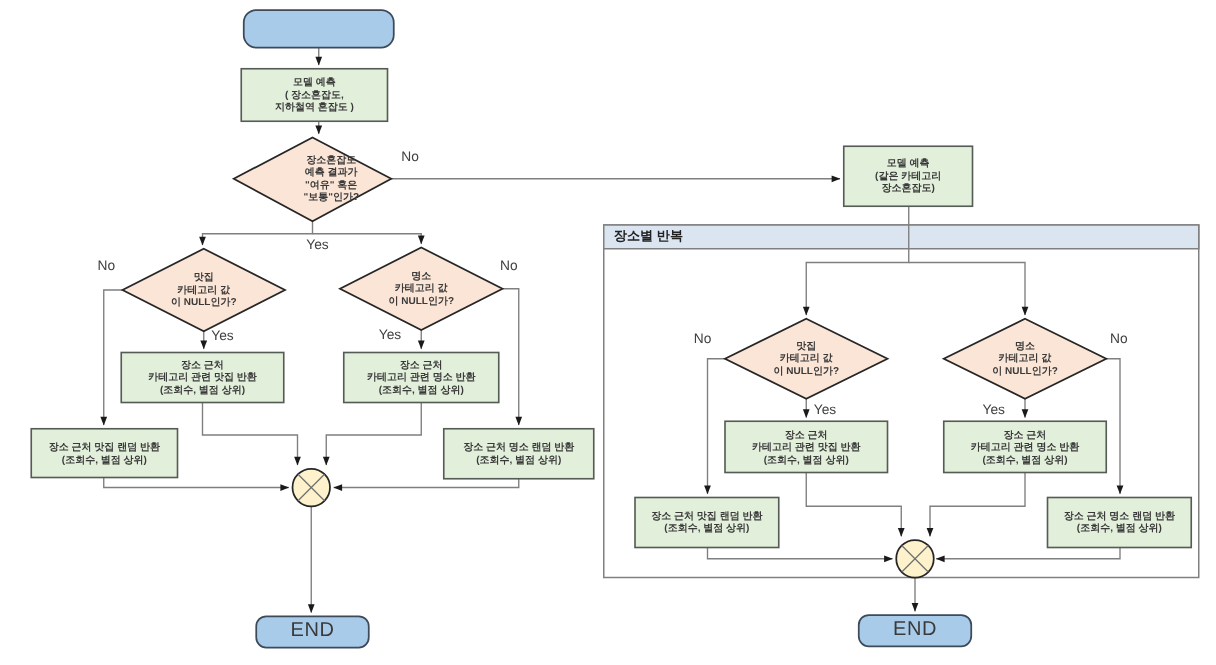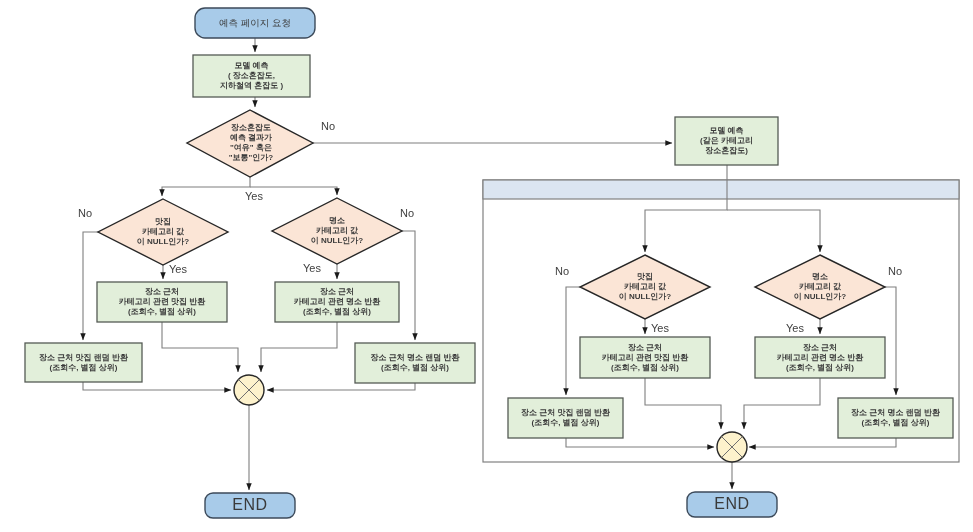--- a/index.html
+++ b/index.html
@@ -89,25 +89,24 @@
   <rect class="process" x="580" y="337" width="130" height="41" fill="#e2efda"></rect>
   <rect class="process" x="755" y="337" width="130" height="41" fill="#e2efda"></rect>
   <rect class="process" x="508" y="398" width="115" height="40" fill="#e2efda"></rect>
   <rect class="process" x="838" y="398" width="115" height="40" fill="#e2efda"></rect>
   <circle class="merge" cx="732" cy="447" r="15" fill="#fdf2cc"></circle>
   <line class="merge-x" x1="721.4" y1="436.4" x2="742.6" y2="457.6"></line>
   <line class="merge-x" x1="742.6" y1="436.4" x2="721.4" y2="457.6"></line>
   <rect class="terminator" x="687" y="492" width="90" height="25" rx="8" fill="#a8cbe9"></rect>
 </svg>
 
-<div class="lbl term" style="left:195px;top:8px;width:120px;height:30px;">예측 페이지 요청</div>
 <div class="lbl small" style="left:193px;top:55px;width:117px;height:42px;">모델 예측
 ( 장소혼잡도,
 지하철역 혼잡도 )</div>
-<div class="lbl small" style="left:188px;top:112px;width:126px;height:62px;">장소혼잡도
+<div class="lbl small" style="left:202px;top:112px;width:126px;height:62px;">장소혼잡도
 예측 결과가
 "여유" 혹은
 "보통"인가?</div>
 <div class="lbl edge" style="left:321px;top:119px;width:34px;height:14px;">No</div>
 <div class="lbl edge center" style="left:234px;top:190px;width:40px;height:13px;">Yes</div>
 <div class="lbl small" style="left:98px;top:201px;width:130px;height:62px;">맛집
 카테고리 값
 이 NULL인가?</div>
 <div class="lbl edge" style="left:78px;top:206px;width:26px;height:14px;">No</div>
 <div class="lbl edge" style="left:169px;top:262px;width:32px;height:14px;">Yes</div>
@@ -124,20 +123,21 @@
 (조회수, 별점 상위)</div>
 <div class="lbl small" style="left:25px;top:343px;width:117px;height:39px;">장소 근처 맛집 랜덤 반환
 (조회수, 별점 상위)</div>
 <div class="lbl small" style="left:355px;top:343px;width:120px;height:40px;">장소 근처 명소 랜덤 반환
 (조회수, 별점 상위)</div>
 <div class="lbl end" style="left:205px;top:493px;width:90px;height:25px;">END</div>
 
 <div class="lbl small" style="left:675px;top:117px;width:103px;height:48px;">모델 예측
 (같은 카테고리
 장소혼잡도)</div>
+<div class="lbl loop-title" style="left:491px;top:181px;width:200px;height:17px;">장소별 반복</div>
 <div class="lbl small" style="left:580px;top:257px;width:130px;height:60px;">맛집
 카테고리 값
 이 NULL인가?</div>
 <div class="lbl edge" style="left:555px;top:264px;width:26px;height:14px;">No</div>
 <div class="lbl edge" style="left:651px;top:321px;width:32px;height:14px;">Yes</div>
 <div class="lbl small" style="left:755px;top:257px;width:130px;height:60px;">명소
 카테고리 값
 이 NULL인가?</div>
 <div class="lbl edge" style="left:888px;top:264px;width:26px;height:14px;">No</div>
 <div class="lbl edge" style="left:786px;top:321px;width:32px;height:14px;">Yes</div>

